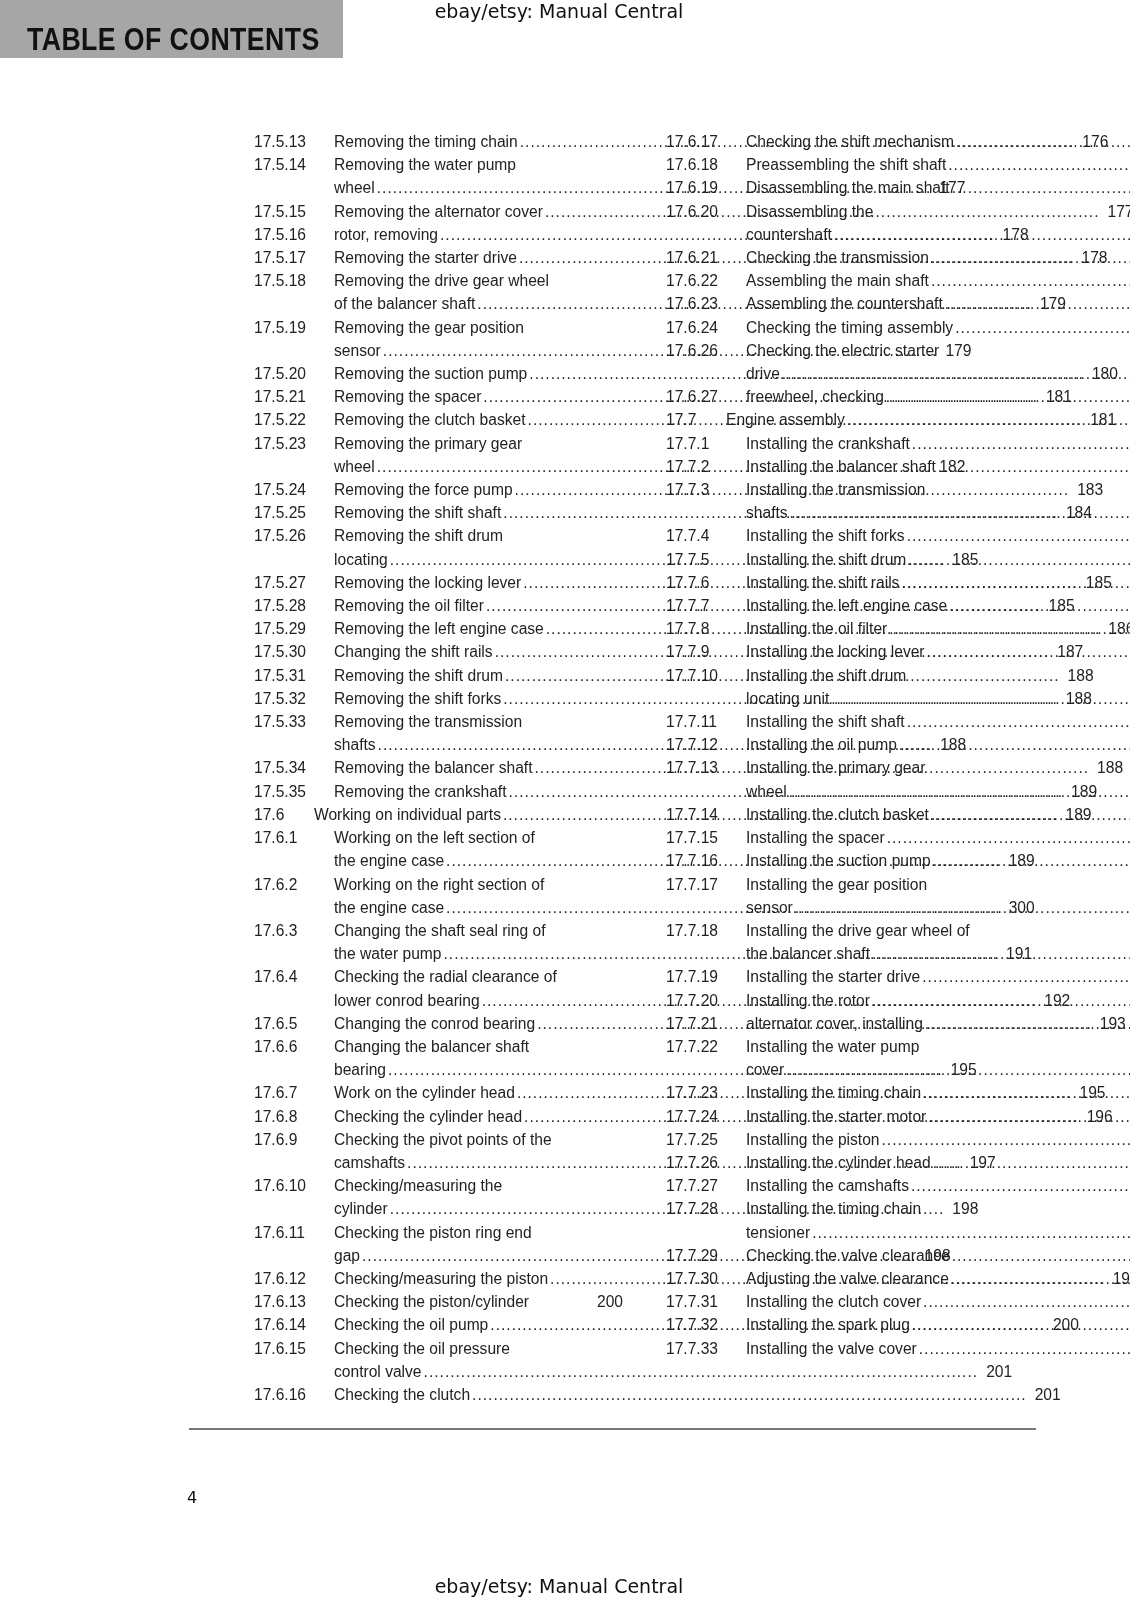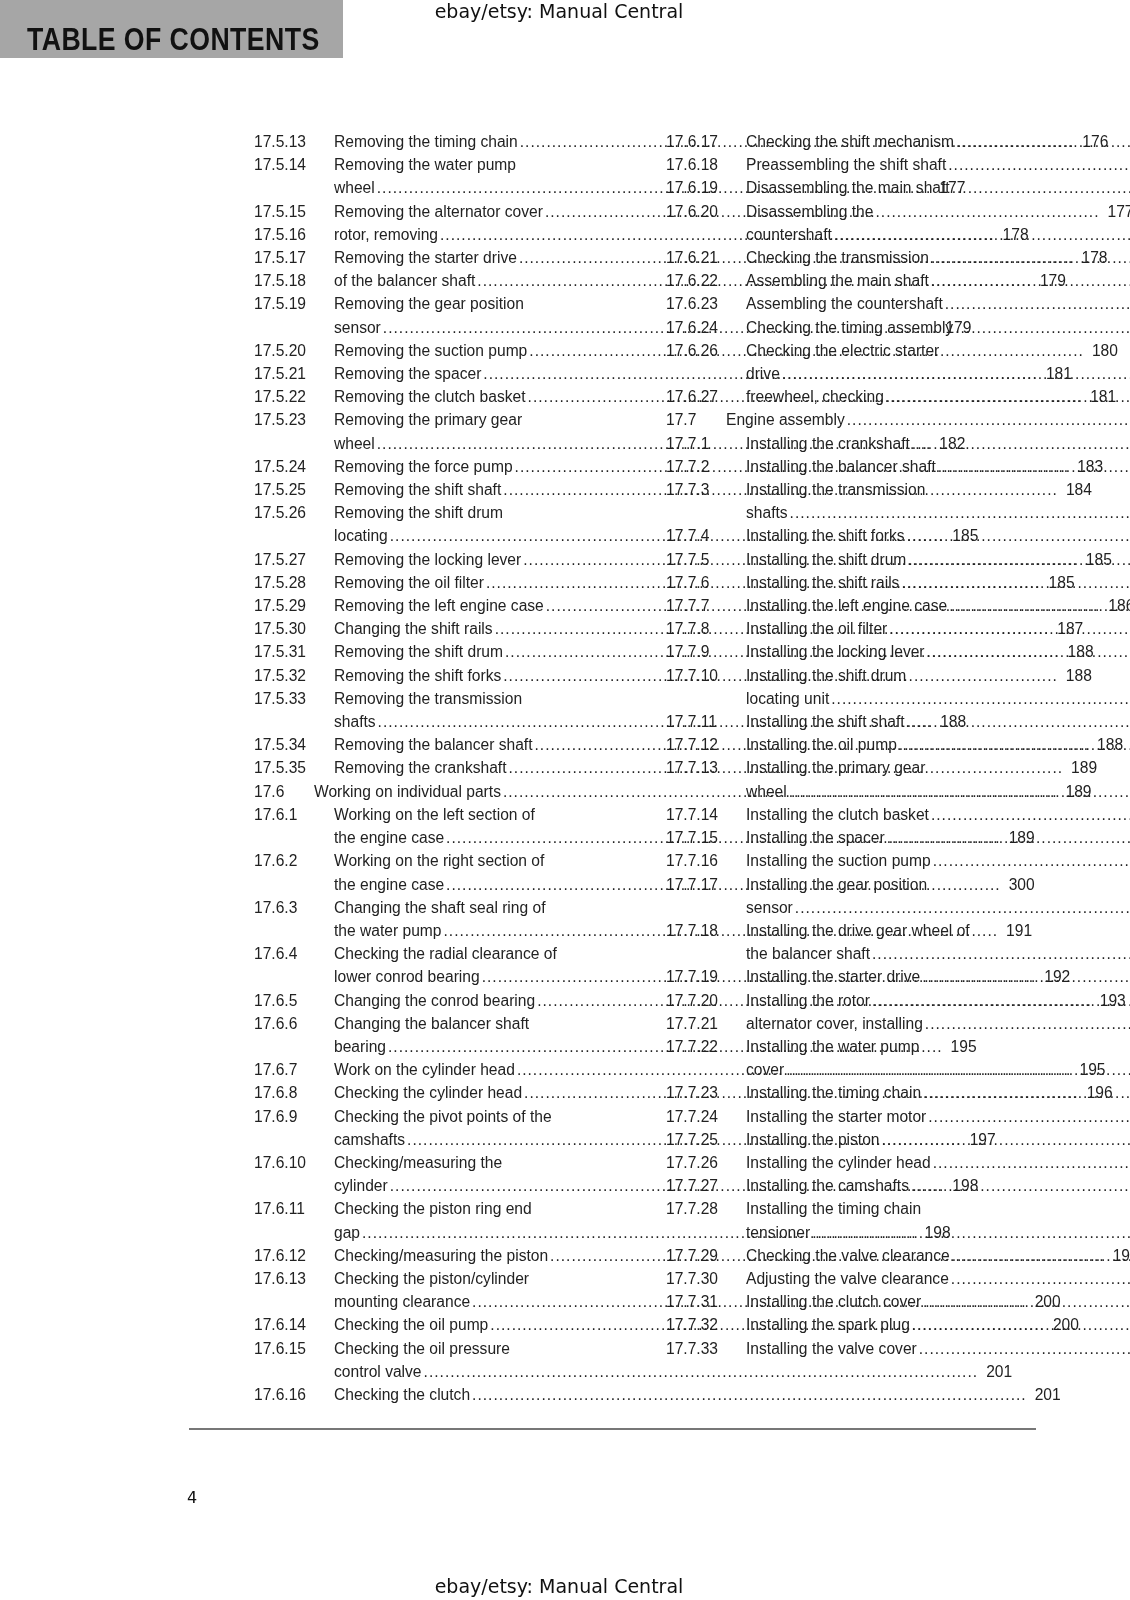--- a/index.html
+++ b/index.html
@@ -83,20 +83,23 @@
           <span class="txt">Removing the starter drive</span>
           <span class="dots"></span>
         </div>
         <span class="page">178</span>
       </div>
     </div>
     <div class="entry">
       <span class="num">17.5.18</span>
       <div class="body">
         <div class="line">
+          <span class="txt">Removing the drive gear wheel</span>
+        </div>
+        <div class="line">
           <span class="txt">of the balancer shaft</span>
           <span class="dots"></span>
         </div>
         <span class="page">179</span>
       </div>
     </div>
     <div class="entry">
       <span class="num">17.5.19</span>
       <div class="body">
         <div class="line">
@@ -430,24 +433,20 @@
           <span class="dots"></span>
         </div>
         <span class="page">199</span>
       </div>
     </div>
     <div class="entry">
       <span class="num">17.6.13</span>
       <div class="body">
         <div class="line">
           <span class="txt">Checking the piston/cylinder</span>
-        </div>
-        <div class="line">
-          <span class="txt">mounting clearance</span>
-          <span class="dots"></span>
         </div>
         <span class="page">200</span>
       </div>
     </div>
     <div class="entry">
       <span class="num">17.6.14</span>
       <div class="body">
         <div class="line">
           <span class="txt">Checking the oil pump</span>
           <span class="dots"></span>

